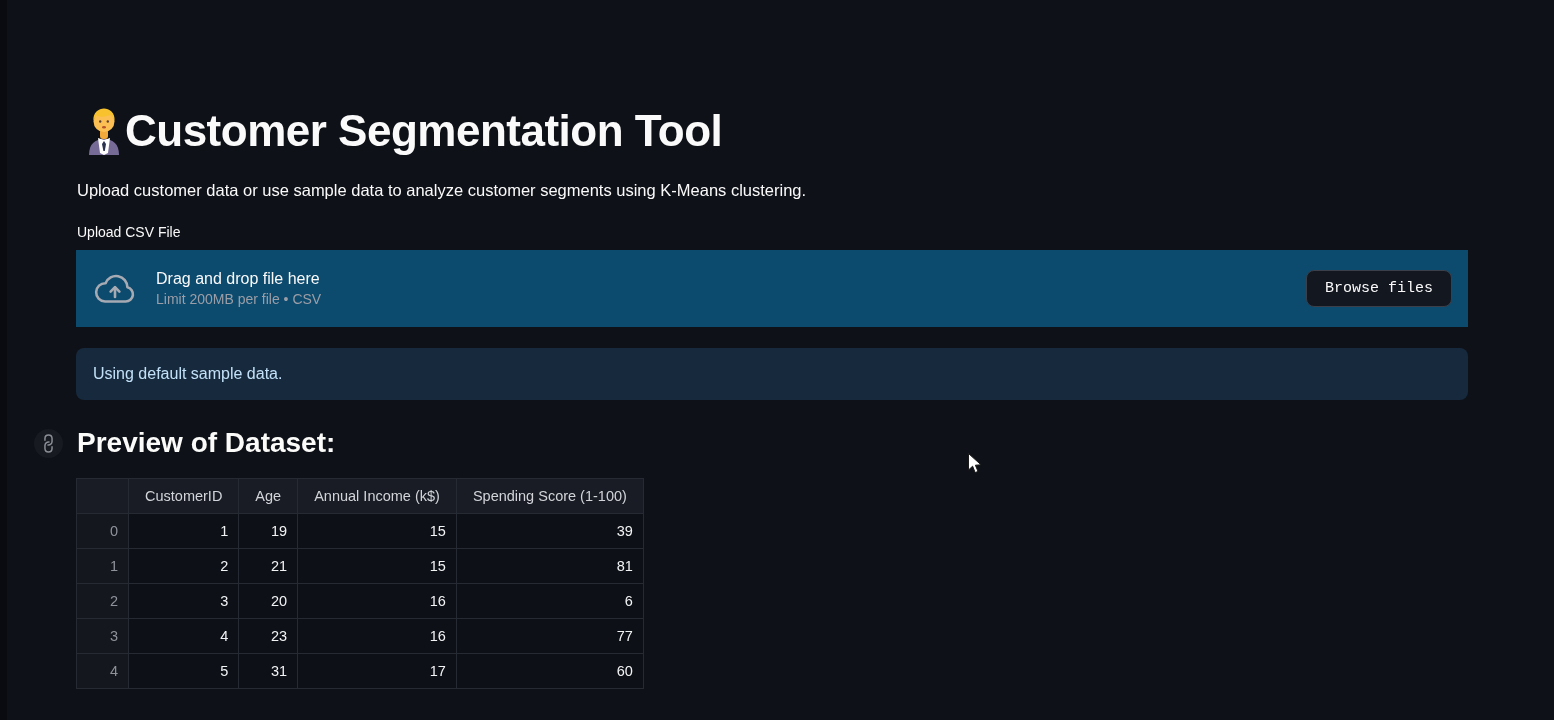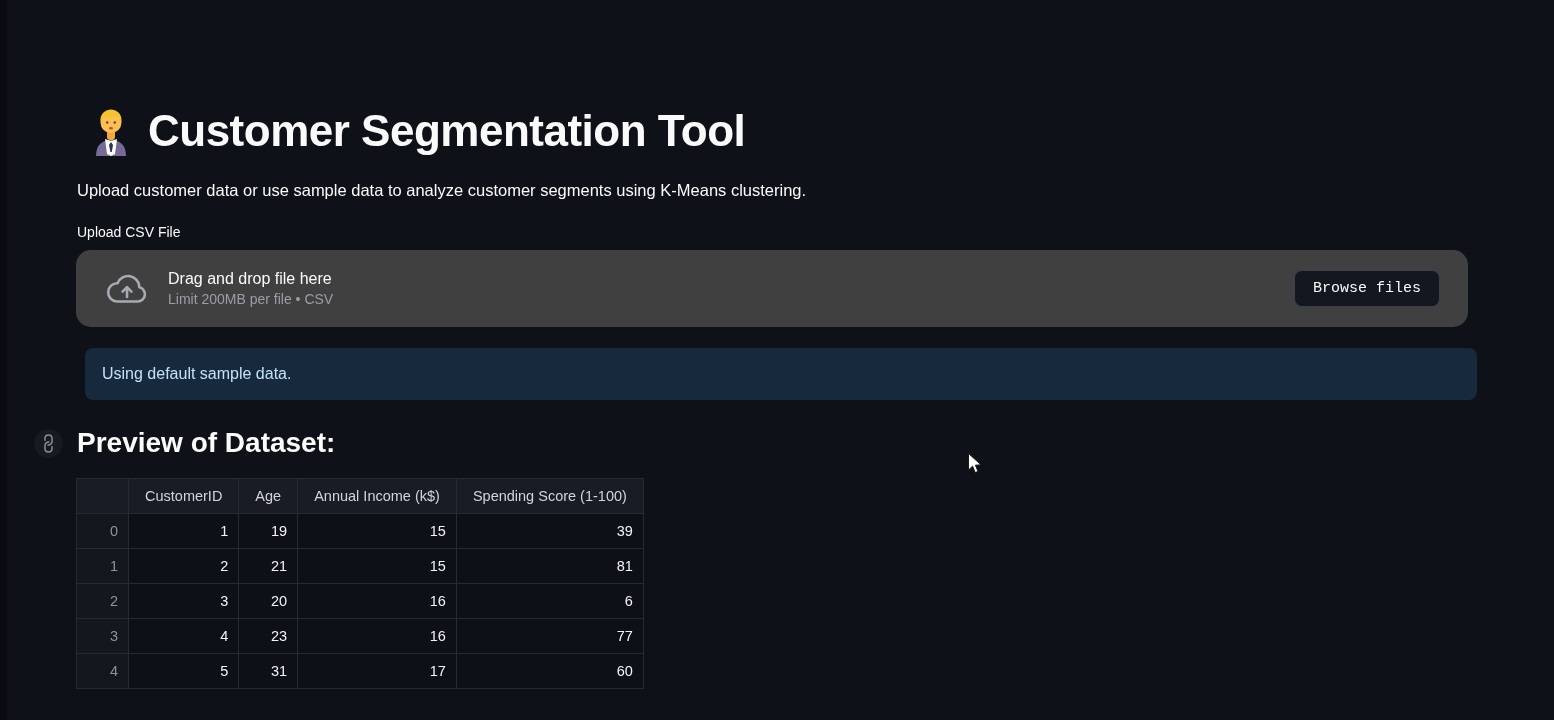--- a/index.html
+++ b/index.html
@@ -12,35 +12,35 @@
   }
   .edge-strip{position:absolute;left:0;top:0;width:7px;height:720px;background:#090b10;}
 
   
   .topbar{position:absolute;top:0;left:0;right:0;height:36px;display:flex;align-items:center;justify-content:flex-end;padding-right:14px;gap:18px;}
   .deploy-btn{font-size:14.5px;color:#fafafa;cursor:pointer;background:none;border:none;font-family:inherit;padding:4px 6px;}
   .kebab{display:flex;flex-direction:column;gap:3px;padding:4px 6px;cursor:pointer;}
   .kebab i{width:3.4px;height:3.4px;border-radius:50%;background:#fafafa;display:block;}
 
   
-  .title-row{position:absolute;left:90px;top:106px;display:flex;align-items:flex-end;gap:16px;}
+  .title-row{position:absolute;left:83px;top:106px;display:flex;align-items:center;}
   .app-title{font-size:44px;font-weight:700;letter-spacing:-0.5px;color:#fafafa;white-space:nowrap;}
   .subtitle{position:absolute;left:77px;top:181px;font-size:16.5px;color:#fafafa;}
 
   
   .upload-label{position:absolute;left:77px;top:224px;font-size:14px;color:#fafafa;}
-  .dropzone{position:absolute;left:76px;top:250px;width:1392px;height:77px;background:#404040;border-radius:15px;display:flex;align-items:center;padding:0 28px;box-sizing:border-box;cursor:pointer;}
+  .dropzone{position:absolute;left:76px;top:250px;width:1392px;height:77px;background:#0c4a6e;border-radius:0;display:flex;align-items:center;padding:0 16px;box-sizing:border-box;cursor:pointer;}
   .dz-icon{margin-left:2px;margin-right:20px;flex:0 0 auto;display:flex;}
   .dz-text{display:flex;flex-direction:column;gap:3px;}
   .dz-title{font-size:16px;color:#fafafa;}
   .dz-hint{font-size:14px;color:#9b9ea6;}
   .browse-btn{margin-left:auto;height:37px;padding:0 18px;background:#131720;border:1px solid #3b3f4a;border-radius:8px;color:#fafafa;font-size:15px;font-family:Liberation Mono, monospace;cursor:pointer;}
 
   
-  .info-banner{position:absolute;left:76px;top:348px;width:1392px;height:52px;background:#17293c;border-radius:8px;display:flex;align-items:center;padding:0 17px;box-sizing:border-box;margin-left:9px;}
+  .info-banner{position:absolute;left:76px;top:348px;width:1392px;height:52px;background:#17293c;border-radius:8px;display:flex;align-items:center;padding:0 17px;box-sizing:border-box;}
   .info-text{font-size:16px;color:#c2e1f8;}
 
   
   .anchor-chip{position:absolute;left:34px;top:429px;width:29px;height:29px;border-radius:50%;background:#171a21;display:flex;align-items:center;justify-content:center;cursor:pointer;}
   .section-heading{position:absolute;left:77px;top:427px;font-size:28px;font-weight:700;color:#fbfbf9;}
 
   
   .dataframe{position:absolute;left:76px;top:478px;border-collapse:collapse;table-layout:fixed;font-size:14.5px;}
   .dataframe th,.dataframe td{border:1px solid #262a32;overflow:hidden;white-space:nowrap;box-sizing:border-box;}
   .dataframe thead th{height:35px;background:#191c24;color:#d2d4d9;font-weight:400;text-align:left;padding:0 16px;}

